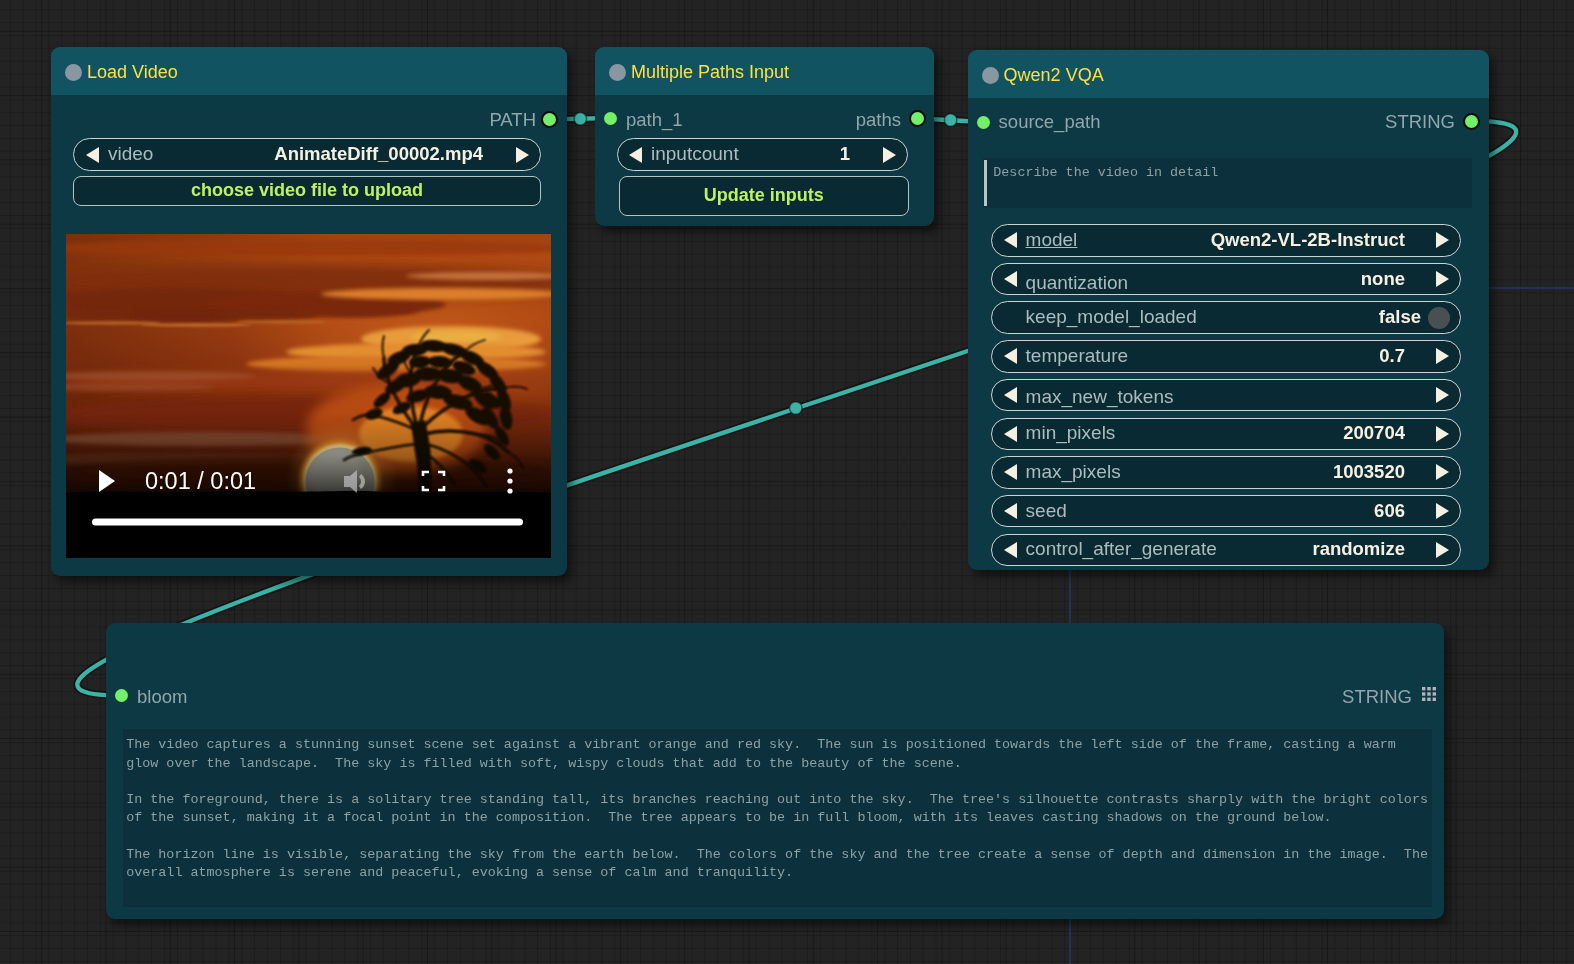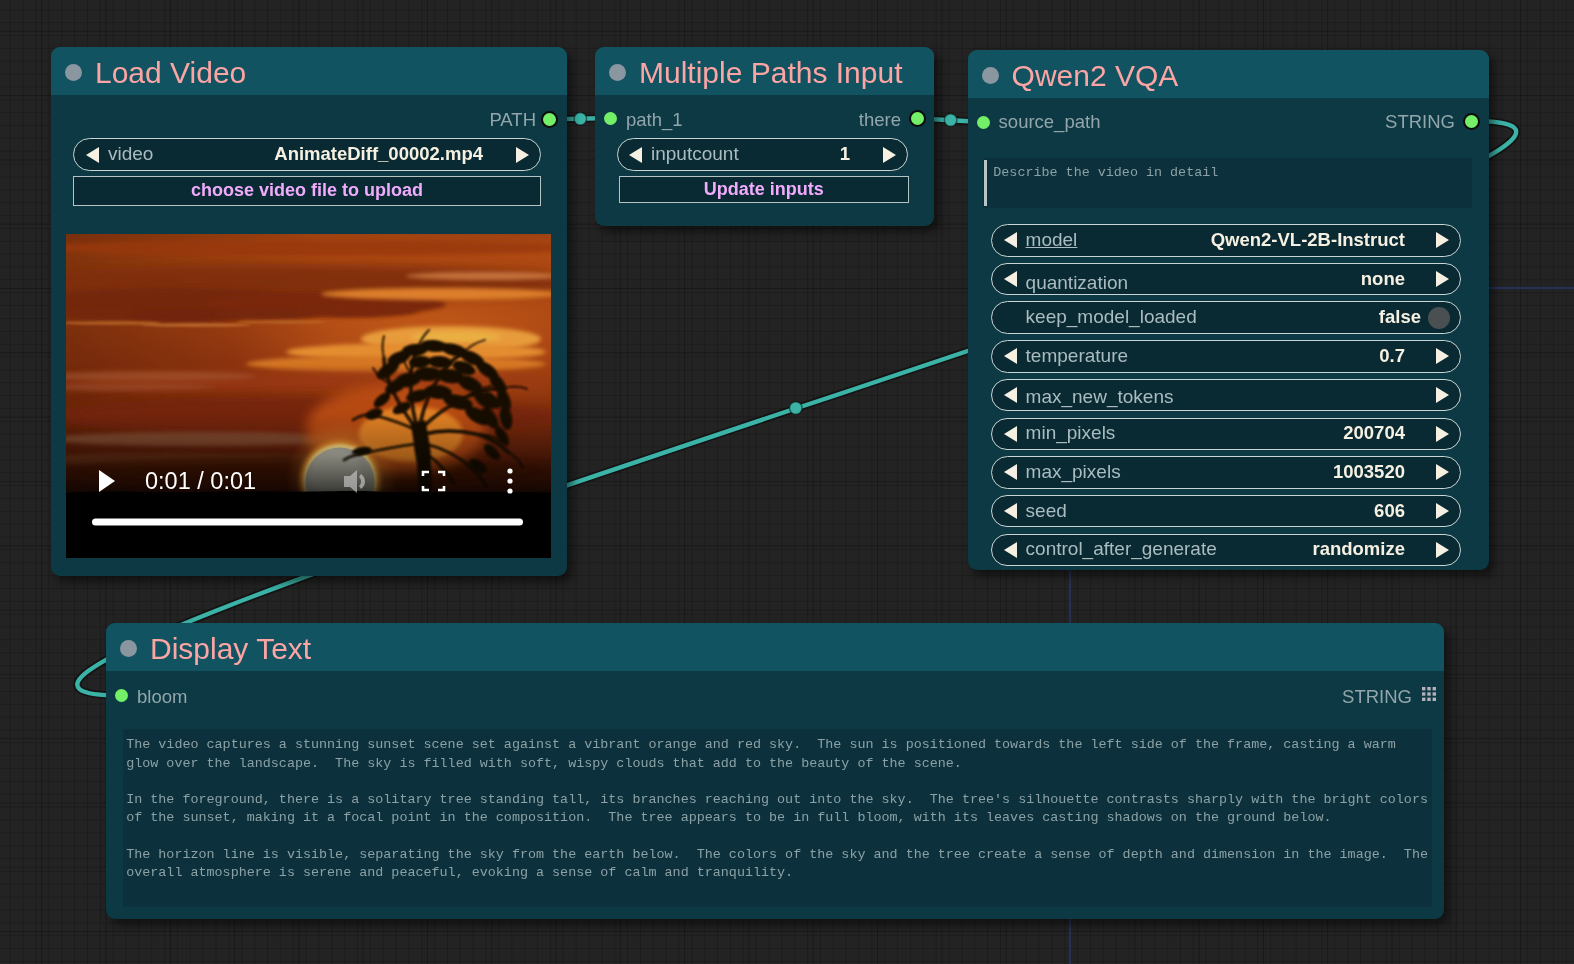--- a/index.html
+++ b/index.html
@@ -12,28 +12,28 @@
     linear-gradient(90deg, rgba(0,0,0,0.28) 1px, transparent 1px),
     linear-gradient(rgba(0,0,0,0.18) 1px, transparent 1px),
     linear-gradient(90deg, rgba(0,0,0,0.18) 1px, transparent 1px);
   background-size:64.3px 64.3px,64.3px 64.3px,12.86px 12.86px,12.86px 12.86px;
   background-position:41.2px 30.8px,41.2px 30.8px,9.8px 9.3px,9.8px 9.3px;
 }
 #links{position:absolute;left:0;top:0;}
 .node{position:absolute;background:#0c3943;border-radius:9px;box-shadow:5px 6px 10px rgba(0,0,0,0.5);}
 .hdr{height:48px;background:#115360;border-radius:9px 9px 0 0;display:flex;align-items:center;padding-top:3px;box-sizing:border-box;}
 .hdot{width:17px;height:17px;border-radius:50%;background:#8a96a0;margin-left:14px;flex:none;}
-.title{color:#fca5a5;font-size:30px;margin-left:13px;white-space:nowrap;}
+.title{color:#fde047;font-size:18px;margin-left:5px;white-space:nowrap;}
 .idot{position:absolute;width:13px;height:13px;border-radius:50%;background:#74ef68;}
 .odot{position:absolute;width:13px;height:13px;border-radius:50%;background:#74ef68;border:2px solid #0c0c0c;}
 .gdot{position:absolute;width:13px;height:13px;border-radius:50%;}
 .slotlab{position:absolute;color:#92a6ab;font-size:18.5px;white-space:nowrap;}
 .pill{position:absolute;background:#0a2a33;border:1.6px solid #c9d5d5;border-radius:17px;box-sizing:border-box;}
-.btn{position:absolute;background:#0a2a33;border:1.6px solid #b5c3c3;border-radius:0;box-sizing:border-box;
-     color:#f0abfc;font-weight:bold;font-size:18px;display:flex;align-items:center;justify-content:center;}
+.btn{position:absolute;background:#0a2a33;border:1.6px solid #b5c3c3;border-radius:8px;box-sizing:border-box;
+     color:#bef264;font-weight:bold;font-size:18px;display:flex;align-items:center;justify-content:center;}
 .wlab{position:absolute;color:#aabcc0;font-size:19px;white-space:nowrap;}
 .wval{position:absolute;color:#f5f0e1;font-size:18.5px;font-weight:bold;text-align:right;white-space:nowrap;}
 .arl{position:absolute;width:0;height:0;border-style:solid;border-width:8px 13px 8px 0;border-color:transparent #f5f0e1 transparent transparent;}
 .arr{position:absolute;width:0;height:0;border-style:solid;border-width:8px 0 8px 13px;border-color:transparent transparent transparent #f5f0e1;}
 .ta{position:absolute;background:#0d313c;font-family:"Liberation Mono",monospace;color:#8ba1a5;box-sizing:border-box;}
 </style>
 </head>
 <body>
 <svg id="links" width="1574" height="964" viewBox="0 0 1574 964">
 
@@ -243,28 +243,28 @@
   </div>
 </div>
 
 <div class="node" id="mpi" style="left:595px;top:47px;width:339px;height:179px;">
   <div class="hdr">
       <div class="hdot"></div>
       <div class="title">Multiple Paths Input</div>
     </div>
   <div class="idot" style="left:9px;top:64.5px;"></div>
   <div class="slotlab" style="left:31px;top:62px;">path_1</div>
-  <div class="slotlab" style="right:33px;top:62px;">there</div>
+  <div class="slotlab" style="right:33px;top:62px;">paths</div>
   <div class="odot" style="right:8px;top:62.5px;"></div>
   <div class="pill" style="left:22px;top:90.8px;width:291.3px;height:33.3px;"></div>
   <div class="arl" style="left:34px;top:99.5px;"></div>
   <div class="wlab" style="left:56px;top:95.8px;">inputcount</div>
   <div class="wval" style="right:84px;top:95.8px;">1</div>
   <div class="arr" style="left:288px;top:99.5px;"></div>
-  <div class="btn" style="left:23.6px;top:128.9px;width:290.4px;height:27px;">Update inputs</div>
+  <div class="btn" style="left:23.6px;top:128.9px;width:290.4px;height:40px;">Update inputs</div>
 </div>
 
 <div class="node" id="qw" style="left:967.6px;top:50px;width:521.4px;height:520px;">
   <div class="hdr">
       <div class="hdot"></div>
       <div class="title">Qwen2 VQA</div>
     </div>
   <div class="idot" style="left:9px;top:65.5px;"></div>
   <div class="slotlab" style="left:31px;top:61px;">source_path</div>
   <div class="slotlab" style="right:34px;top:61px;">STRING</div>
@@ -313,24 +313,20 @@
   <div class="wlab" style="left:58px;top:449.7px;">seed</div>
   <div class="wval" style="right:84px;top:449.7px;">606</div>
   <div class="pill" style="left:23.1px;top:483.6px;width:470.3px;height:32.5px;"></div>
   <div class="arl" style="left:36px;top:491.8px;"></div>
   <div class="arr" style="left:468px;top:491.8px;"></div>
   <div class="wlab" style="left:58px;top:488.4px;">control_after_generate</div>
   <div class="wval" style="right:84px;top:488.4px;">randomize</div>
 </div>
 
 <div class="node" id="dt" style="left:106px;top:623px;width:1338px;height:296px;">
-  <div class="hdr">
-      <div class="hdot"></div>
-      <div class="title">Display Text</div>
-    </div>
   <div class="idot" style="left:9px;top:66px;"></div>
   <div class="slotlab" style="left:31px;top:62.5px;">bloom</div>
   <div class="slotlab" style="right:32px;top:62.5px;">STRING</div>
   <svg style="position:absolute;right:8px;top:64px;" width="14" height="14" viewBox="0 0 14 14">
     <g fill="#b6b0bd">
       <rect x="0" y="0" width="3.4" height="3.4"></rect>
         <rect x="5.3" y="0" width="3.4" height="3.4"></rect>
         <rect x="10.6" y="0" width="3.4" height="3.4"></rect>
       <rect x="0" y="5.3" width="3.4" height="3.4"></rect>
         <rect x="5.3" y="5.3" width="3.4" height="3.4"></rect>

